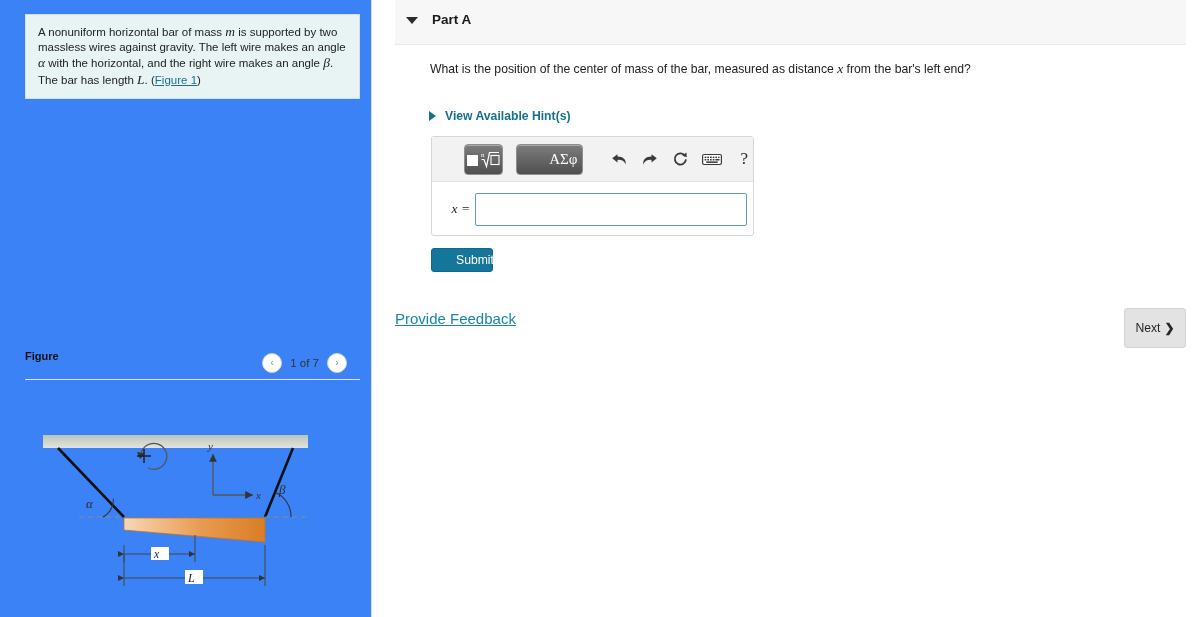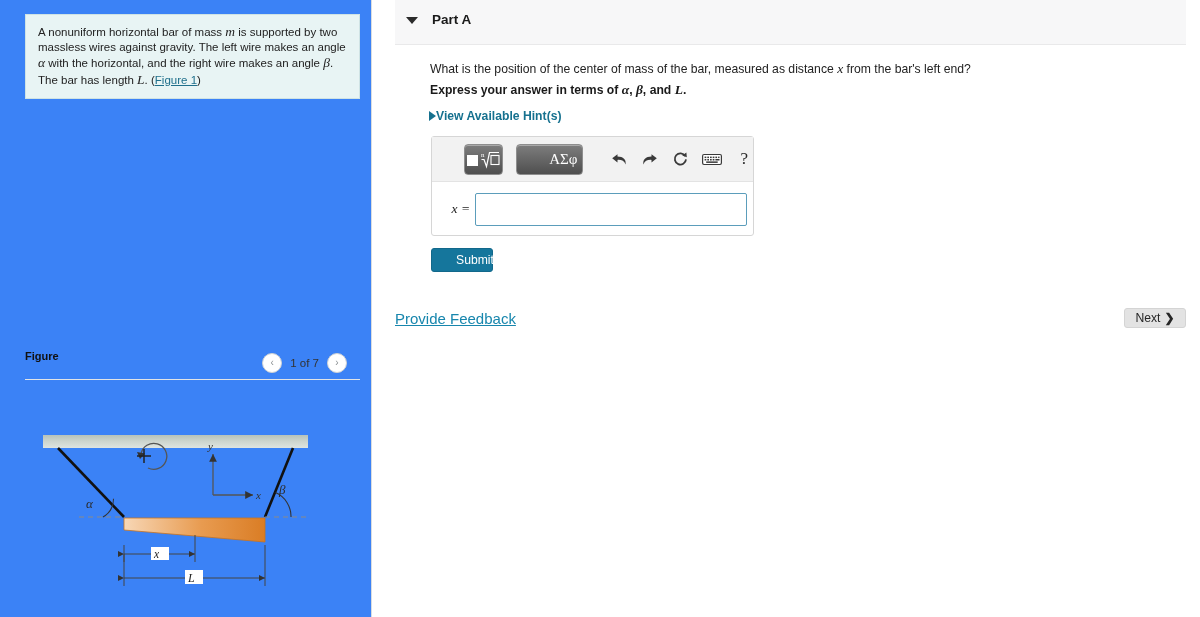--- a/index.html
+++ b/index.html
@@ -142,20 +142,21 @@
     font-size: 12.2px;
     font-weight: bold;
     line-height: 17px;
     color: #1a1a1a;
   }
   #hints-row {
     position: absolute;
     left: 429px; top: 109px;
     display: flex;
     align-items: center;
+    gap: 9px;
     cursor: pointer;
   }
   #hints-arrow {
     width: 0; height: 0;
     border-top: 5px solid transparent;
     border-bottom: 5px solid transparent;
     border-left: 7px solid #16718f;
   }
   #hints-label {
     font-size: 12.2px;
@@ -270,21 +271,21 @@
     left: 395px; top: 310px;
     font-size: 15px;
     color: #1786ad;
     text-decoration: underline;
     cursor: pointer;
   }
   #next-button {
     position: absolute;
     left: 1124px; top: 308px;
     width: 62px;
-    height: 20px;
+    height: 40px;
     background: #e3e3e3;
     border: 1px solid #d4d4d4;
     border-radius: 3px;
     color: #262626;
     font-size: 12.2px;
     cursor: pointer;
     display: flex;
     align-items: center;
     justify-content: center;
     gap: 4px;
@@ -388,23 +389,20 @@
 
   <div id="question-text">
     <span>What is the position of the center of mass of the bar, measured as distance </span><span class="mg">x</span><span> from the bar's left end?</span>
   </div>
 
   <div id="part-header">
     <div id="part-toggle"></div>
     <div id="part-title">Part A</div>
   </div>
 
-  <div id="express-text">
-    <span>Express your answer in terms of </span><span class="mg">α</span><span>, </span><span class="mg">β</span><span>, and </span><span class="mg">L</span><span>.</span>
-  </div>
 
   <div id="hints-row">
     <div id="hints-arrow"></div>
     <div id="hints-label">View Available Hint(s)</div>
   </div>
 
   <div id="answer-box">
     <div id="answer-toolbar">
 
       <div class="tb-key">

